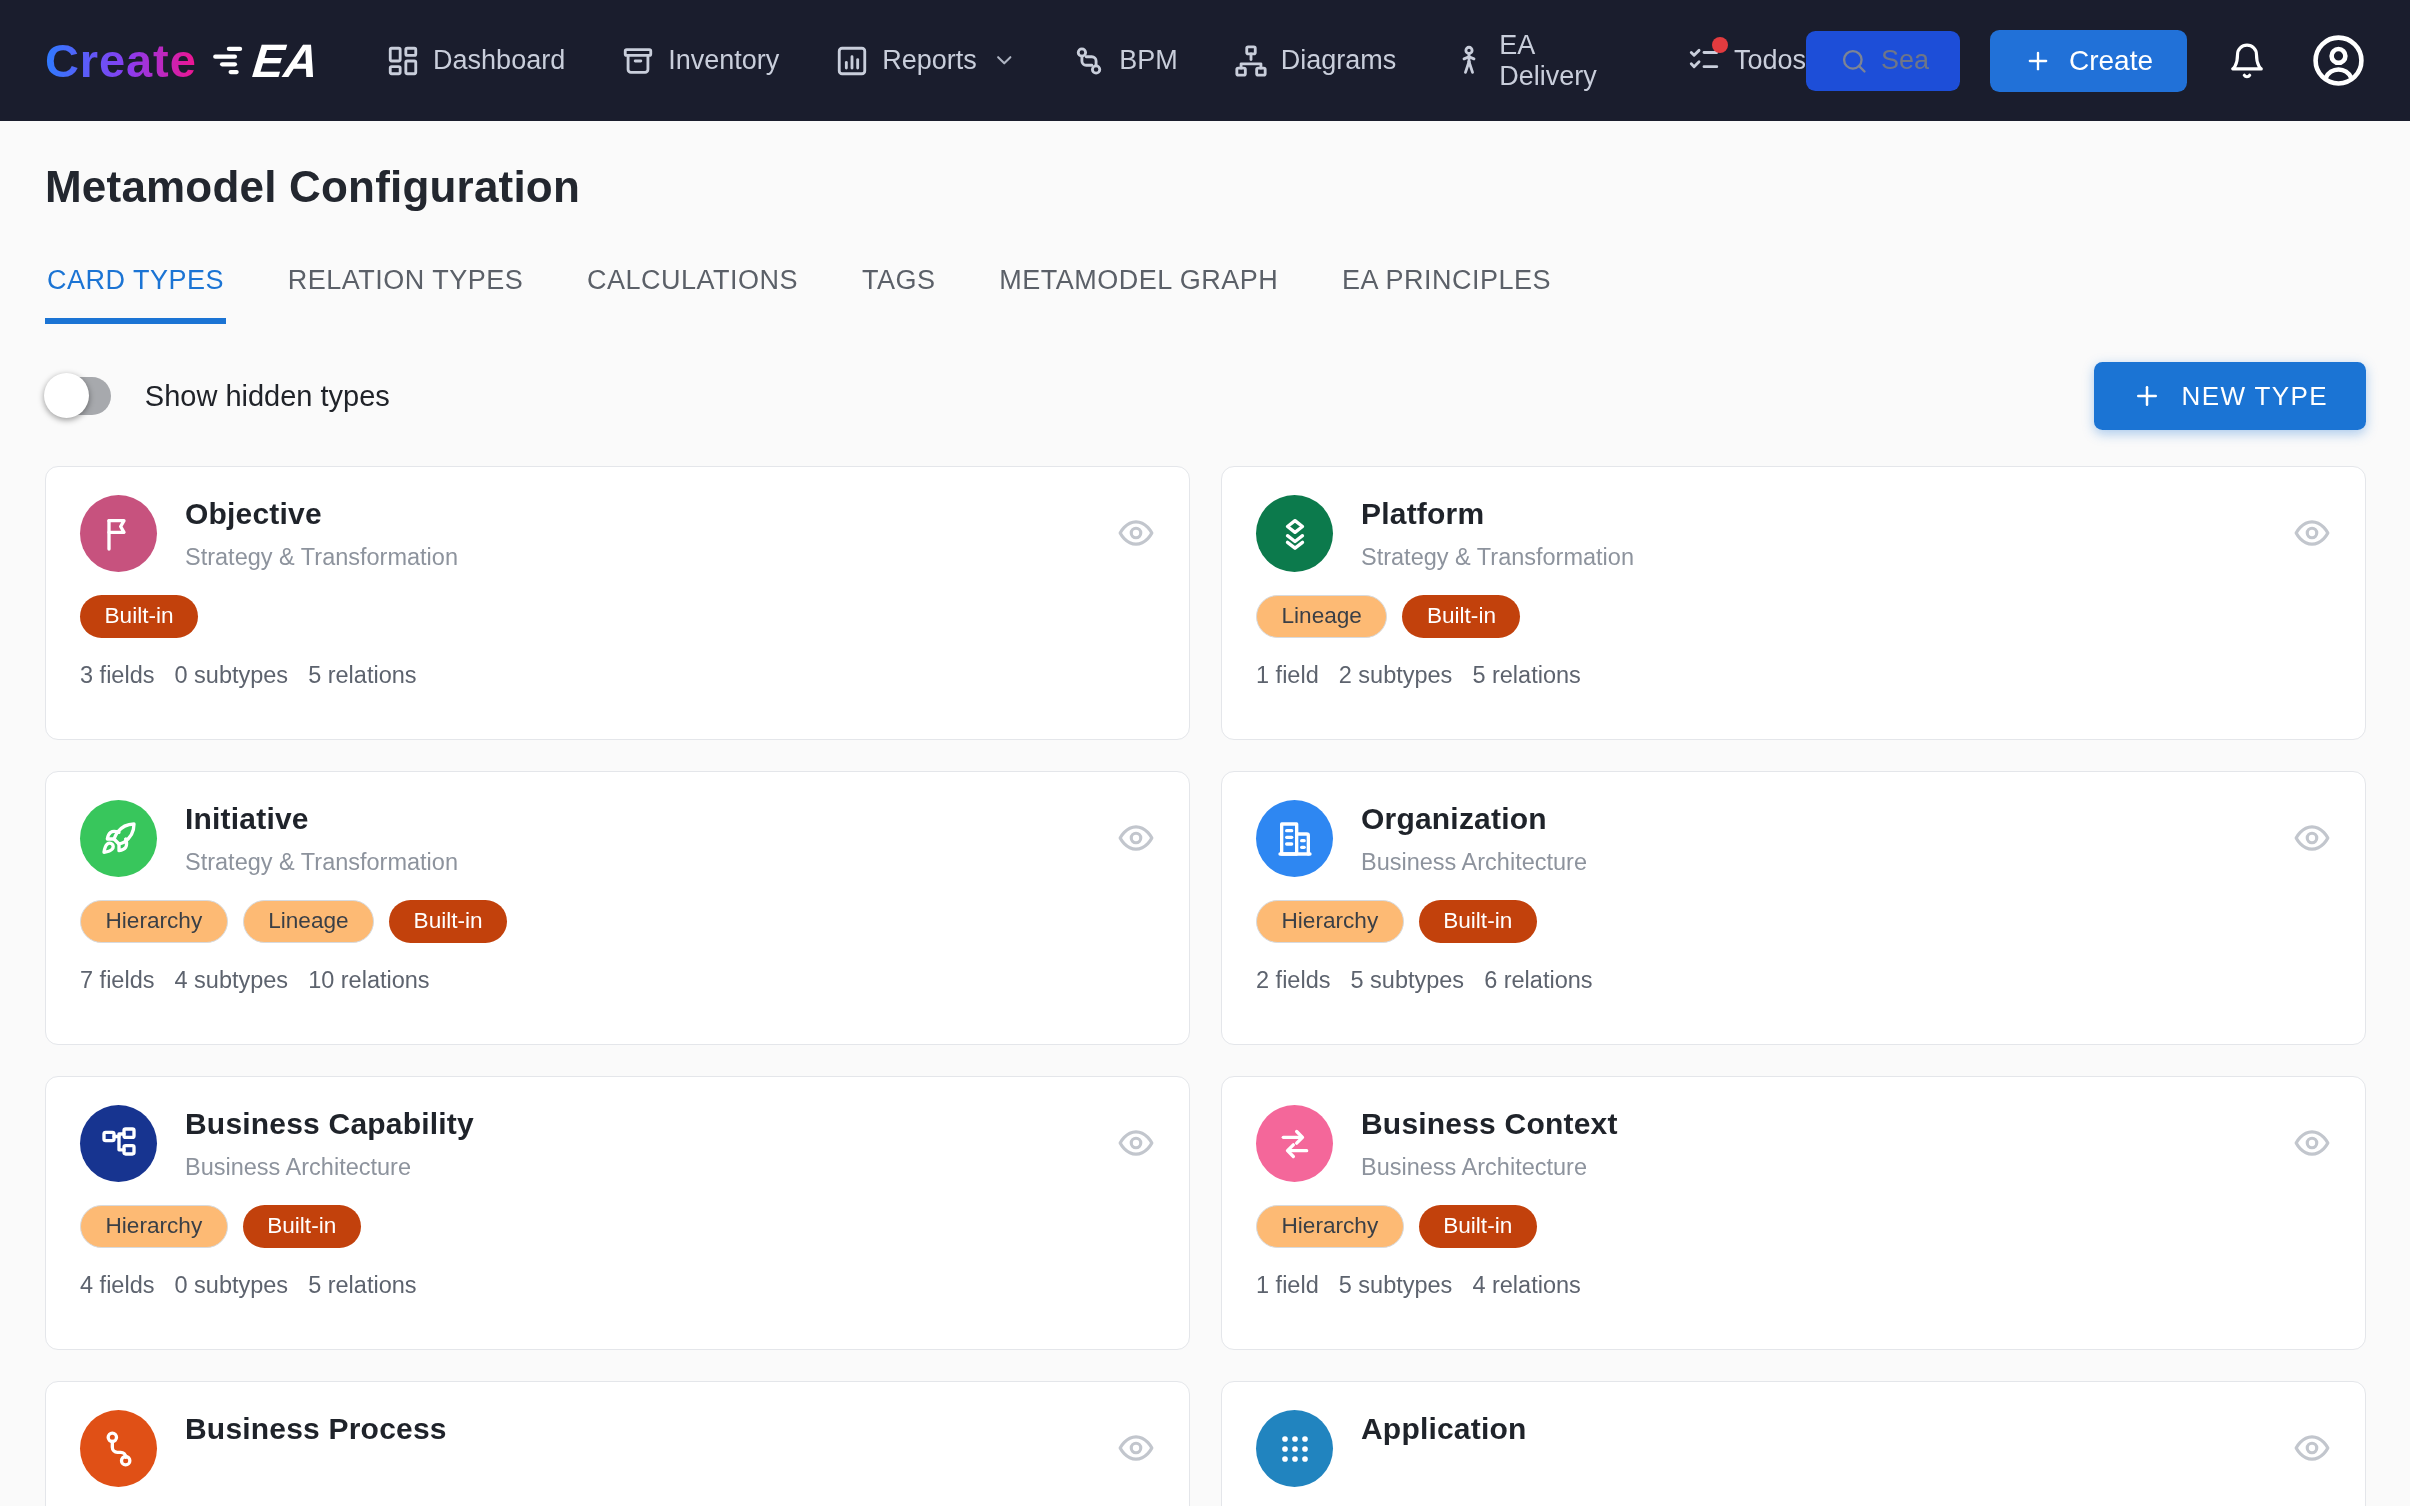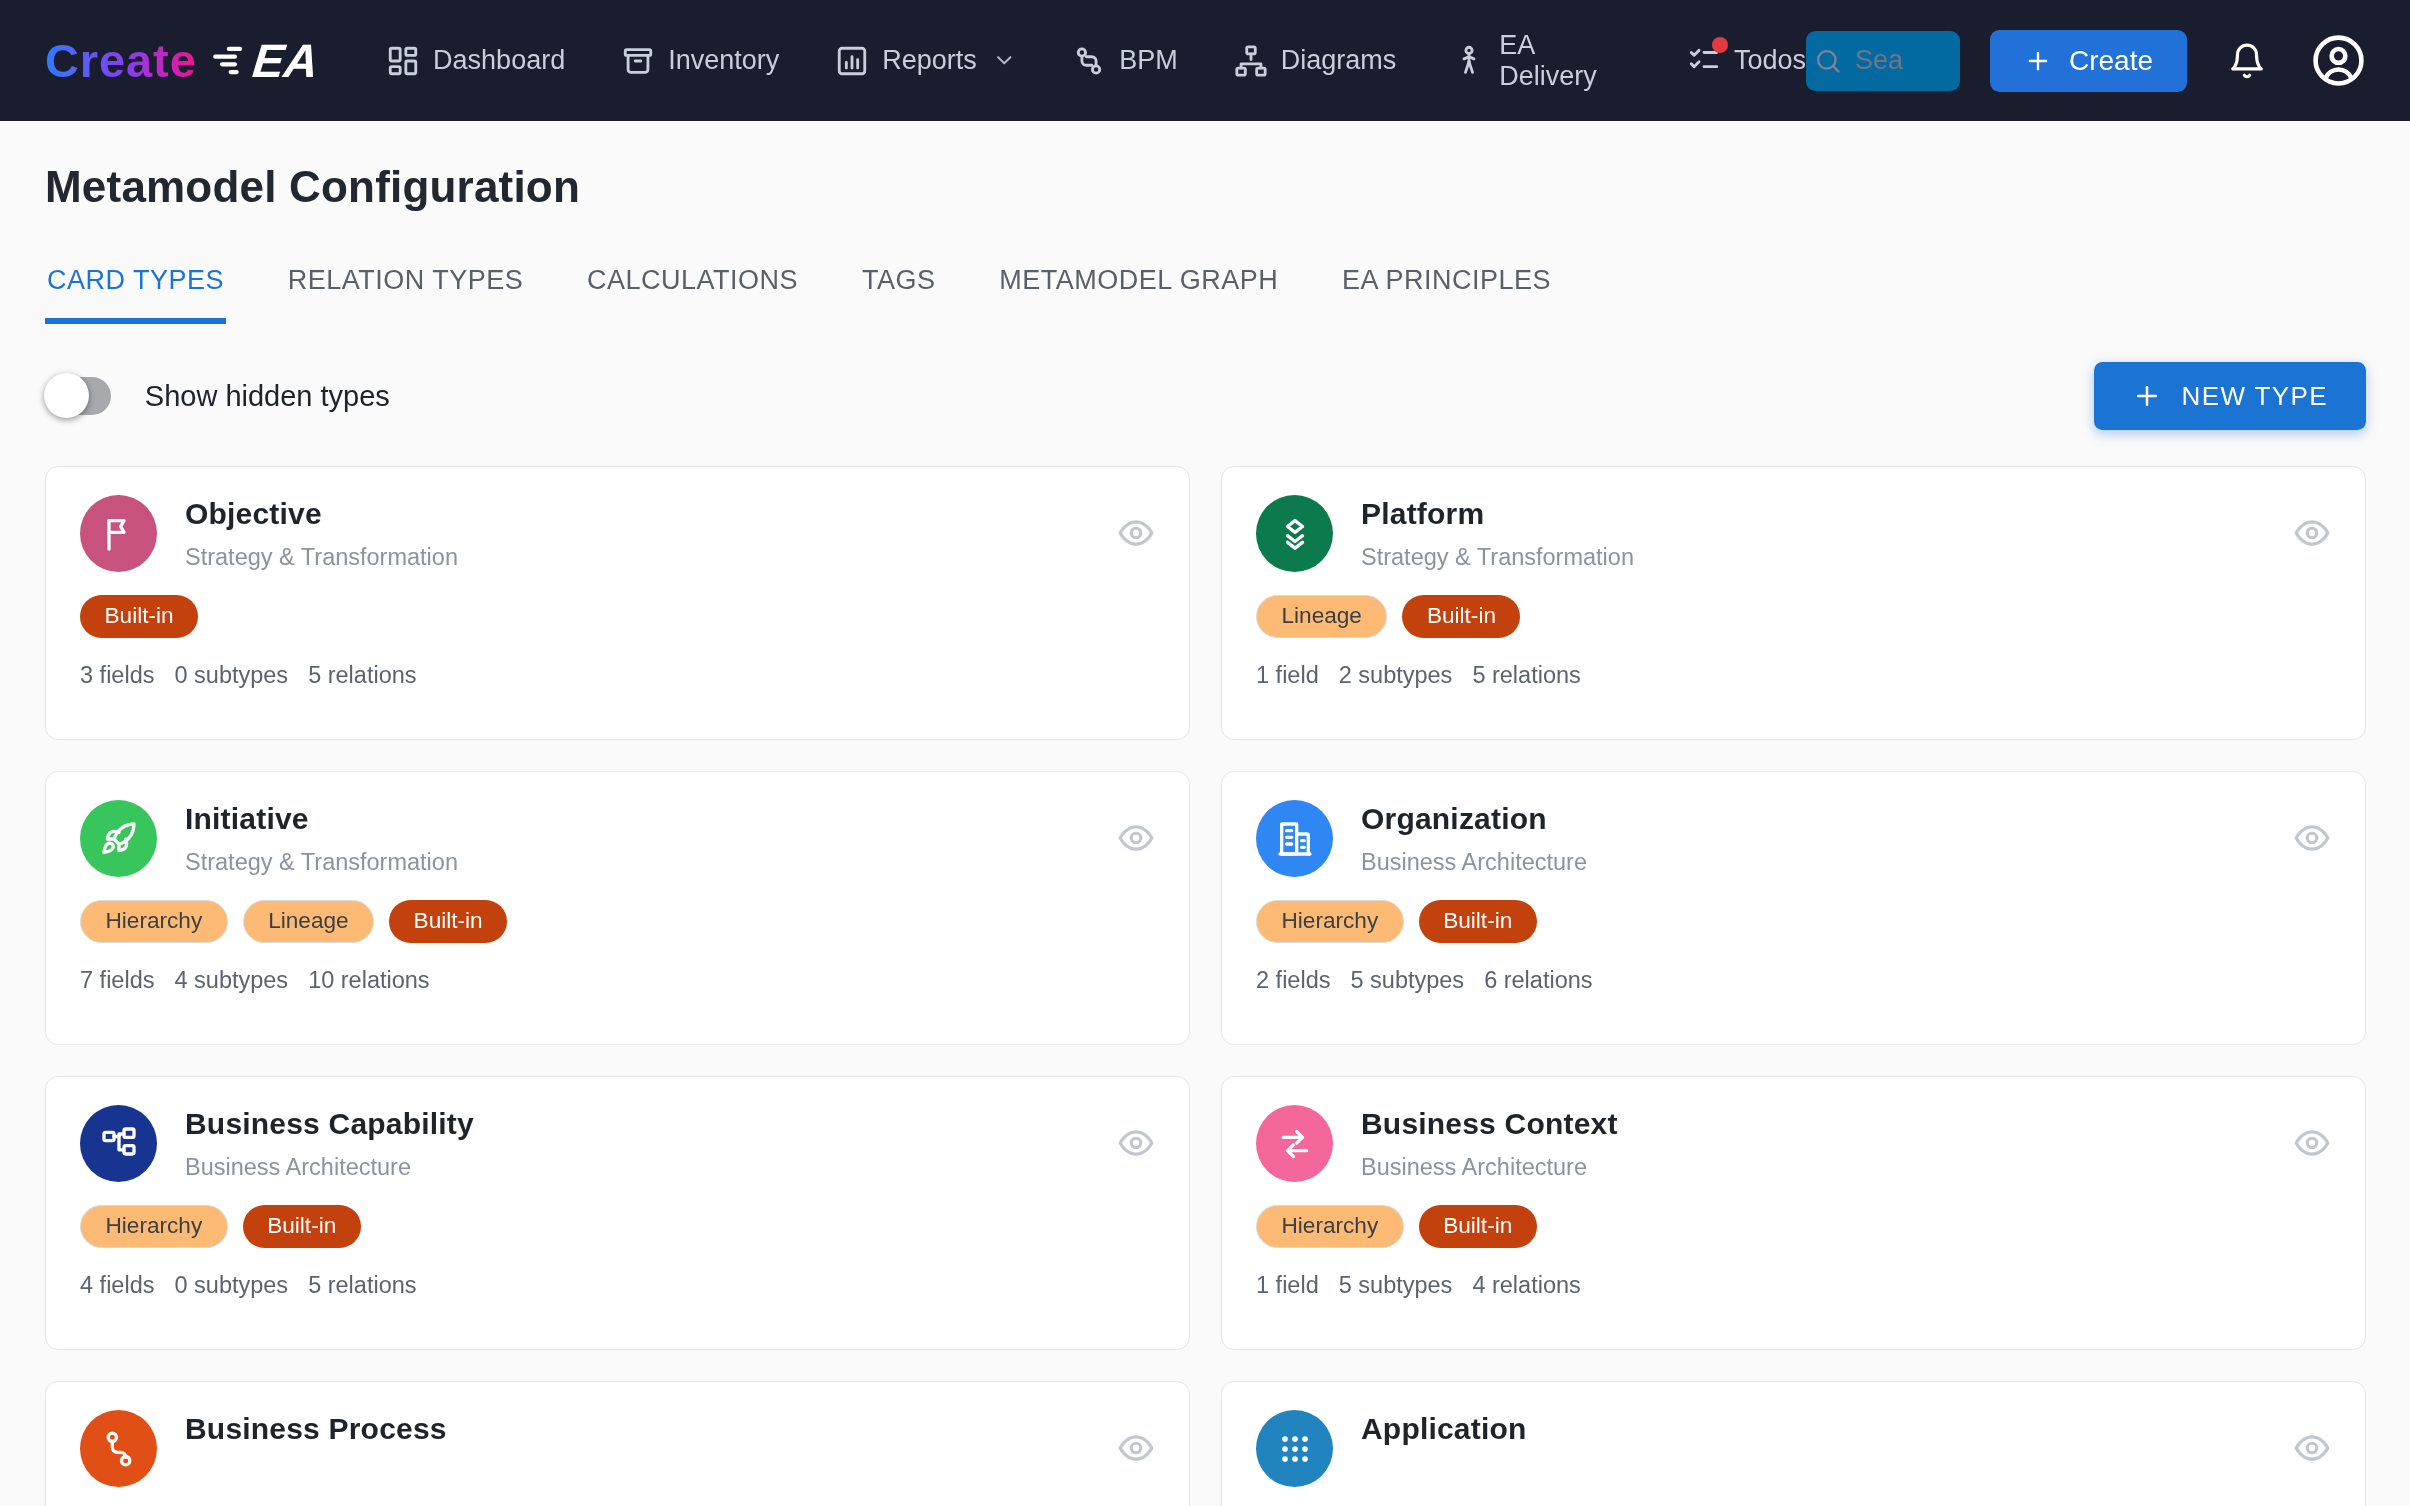--- a/index.html
+++ b/index.html
@@ -16,21 +16,21 @@
   .logo-speed { margin:0 3.8px 0 11.3px; }
   .logo-ea { font-size:47px; font-weight:800; color:#ffffff; font-style:italic; transform:skew(-6deg); }
   .nav-items { display:flex; align-items:center; gap:56px; }
   .nav-item { display:flex; align-items:center; gap:13px; color:#c9cedb; font-size:27px; cursor:pointer; text-decoration:none; }
   .nav-ic { width:34px; height:34px; position:relative; display:inline-flex; color:#c9cedb; }
   .nav-ic svg { width:34px; height:34px; }
   .nav-dot { position:absolute; top:-6.6px; right:-7.5px; width:16px; height:16px; border-radius:50%; background:#e23b3f; }
   .chevron { display:inline-flex; margin-left:1.9px; color:#aeb4c2; }
   .chevron svg { width:24.5px; height:24.5px; }
   .nav-right { margin-left:auto; display:flex; align-items:center; }
-  .search-box { width:154px; height:60px; background:#0369a1; border-radius:9.4px; display:flex; align-items:center; padding:0 8px; gap:13px; }
+  .search-box { width:154px; height:60px; background:#1d4ed8; border-radius:9.4px; display:flex; align-items:center; padding:0 34px; gap:13px; }
   .search-ic { color:#7d8494; display:inline-flex; }
   .search-ic svg { width:28px; height:28px; }
   .search-input { background:transparent; border:none; outline:none; width:72px; font-size:27px; color:#e8eaf0; font-family:inherit; }
   .search-input::placeholder { color:#6f7687; }
   .create-btn { margin-left:30px; height:62px; padding:0 34px; background:#2171d8; color:#fff; border:none; border-radius:9.4px;
     font-size:28px; display:flex; align-items:center; gap:17px; font-family:inherit; cursor:pointer; }
   .create-btn .ic svg { width:28px; height:28px; }
   .icon-btn { background:none; border:none; color:#ffffff; cursor:pointer; display:inline-flex; }
   .bell-btn { margin-left:41px; }
   .bell-btn svg { width:38px; height:38px; }

